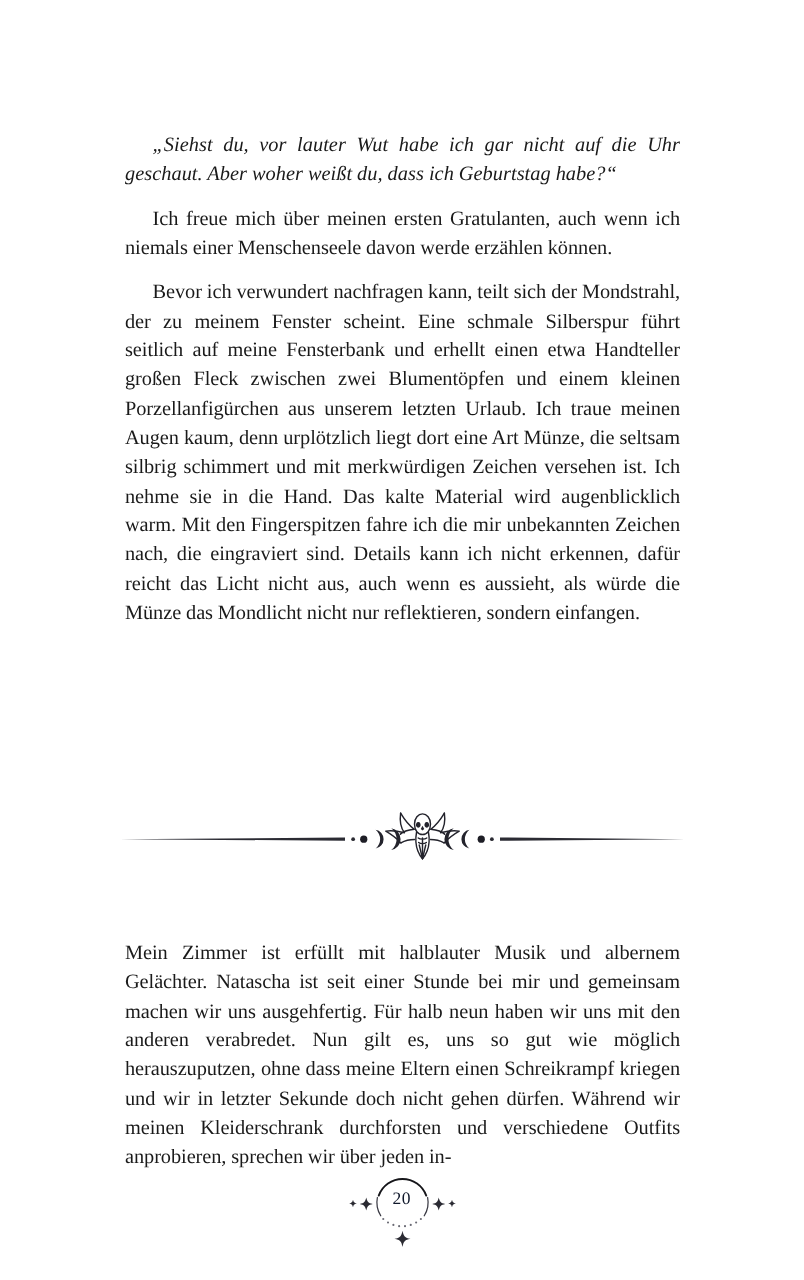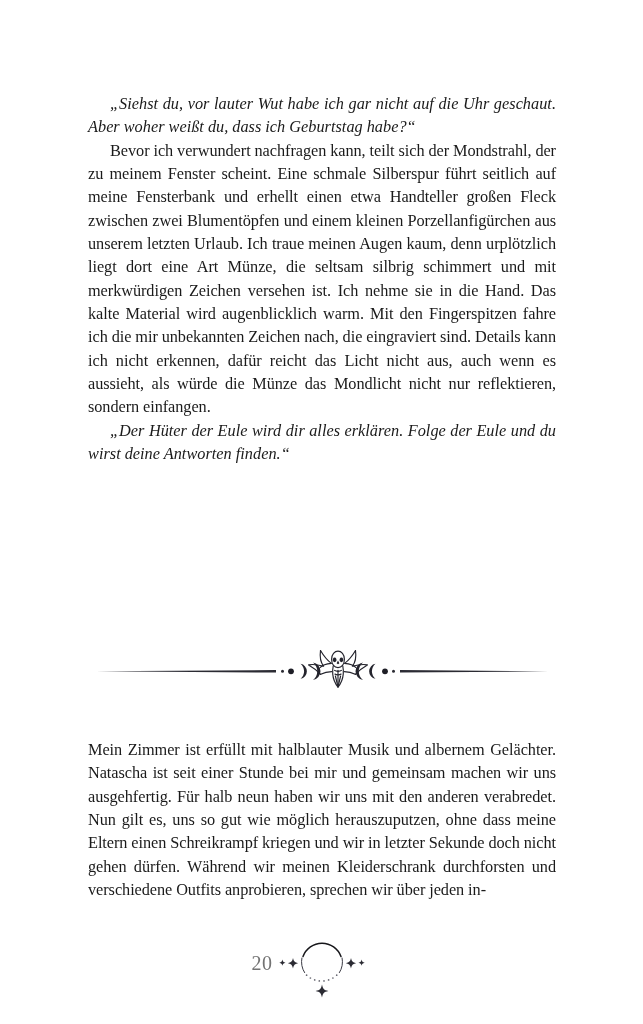--- a/index.html
+++ b/index.html
@@ -25,21 +25,21 @@
   }
 
   .textblock {
     position: absolute;
     left: 88px;
     top: 92px;
     width: 468px;
   }
 
   p {
-    margin: 0;
+    margin: 12px;
     font-size: 16.3px;
     line-height: 23.35px;
     text-align: justify;
     text-justify: inter-word;
     letter-spacing: -0.06px;
     -webkit-hyphens: none;
     hyphens: none;
     word-spacing: -0.1px;
   }
 
@@ -83,35 +83,36 @@
     width: 140px;
     margin: 0 auto;
     height: 92px;
   }
   .folio svg { display: block; }
   .folio-num {
     position: absolute;
     left: 0;
     top: 30px;
     width: 140px;
-    font-size: 20px;
+    text-align: center;
+    font-size: 14px;
     letter-spacing: 0.4px;
-    color: #737373;
+    color: #0f172a;
     font-family: "Liberation Serif", "DejaVu Serif", serif;
   }
 </style>
 </head>
 <body>
 
 <div class="page">
 
   <div class="textblock">
     <p class="italic indent">„Siehst du, vor lauter Wut habe ich gar nicht auf die Uhr geschaut. Aber woher weißt du, dass ich Geburtstag habe?“</p>
+    <p class="indent">Ich freue mich über meinen ersten Gratulanten, auch wenn ich niemals einer Menschenseele davon werde erzählen können.</p>
     <p class="indent">Bevor ich verwundert nachfragen kann, teilt sich der Mondstrahl, der zu meinem Fenster scheint. Eine schmale Silberspur führt seitlich auf meine Fensterbank und erhellt einen etwa Handteller großen Fleck zwischen zwei Blumentöpfen und einem kleinen Porzellanfigürchen aus unserem letzten Urlaub. Ich traue meinen Augen kaum, denn urplötzlich liegt dort eine Art Münze, die seltsam silbrig schimmert und mit merkwürdigen Zeichen versehen ist. Ich nehme sie in die Hand. Das kalte Material wird augenblicklich warm. Mit den Fingerspitzen fahre ich die mir unbekannten Zeichen nach, die eingraviert sind. Details kann ich nicht erkennen, dafür reicht das Licht nicht aus, auch wenn es aussieht, als würde die Münze das Mondlicht nicht nur reflektieren, sondern einfangen.</p>
-    <p class="italic indent">„Der Hüter der Eule wird dir alles erklären. Folge der Eule und du wirst deine Antworten finden.“</p>
   </div>
 
   <div class="divider">
     <svg width="468" height="52" viewBox="0 0 468 52" fill="none" xmlns="http://www.w3.org/2000/svg">
 
       <path d="M 8 26.35 L 188 25.0 L 188 27.6 Z" fill="#2b2b33"></path>
 
       <circle cx="194.5" cy="26.3" r="1.5" fill="#2b2b33"></circle>
       <circle cx="203" cy="26.3" r="2.9" fill="#1e1e26"></circle>
 

